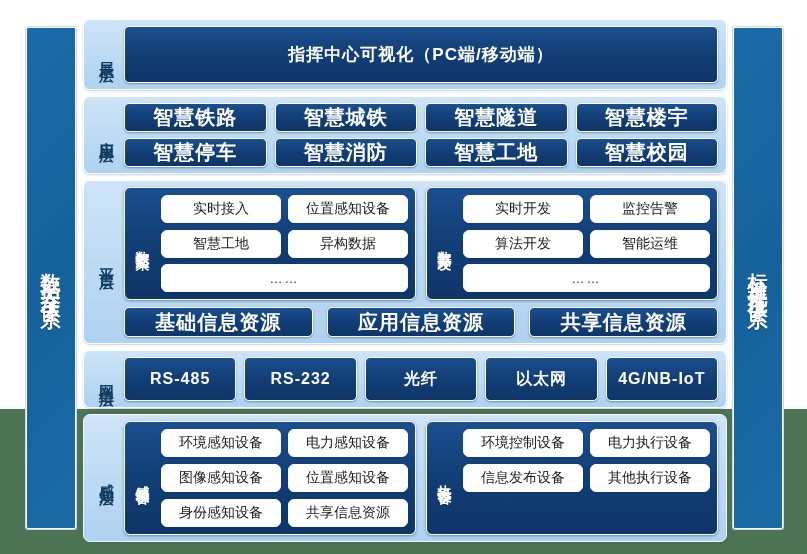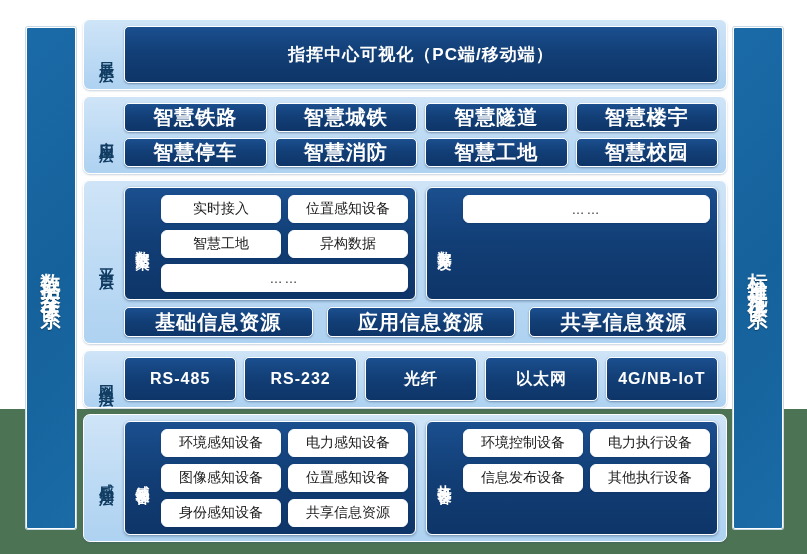--- a/index.html
+++ b/index.html
@@ -282,20 +282,26 @@
               </div>
               <div class="chip-white chip-ellipsis">……</div>
             </div>
           </div>
 
           <div class="group">
             <div class="group-label">
               <span>数据开发</span>
             </div>
             <div class="group-grid">
+              <div class="grid2">
+                <div class="chip-white">实时开发</div>
+                <div class="chip-white">监控告警</div>
+                <div class="chip-white">算法开发</div>
+                <div class="chip-white">智能运维</div>
+              </div>
               <div class="chip-white chip-ellipsis">……</div>
             </div>
           </div>
 
         </div>
 
         <div class="res-row">
           <div class="chip">基础信息资源</div>
           <div class="chip">应用信息资源</div>
           <div class="chip">共享信息资源</div>

